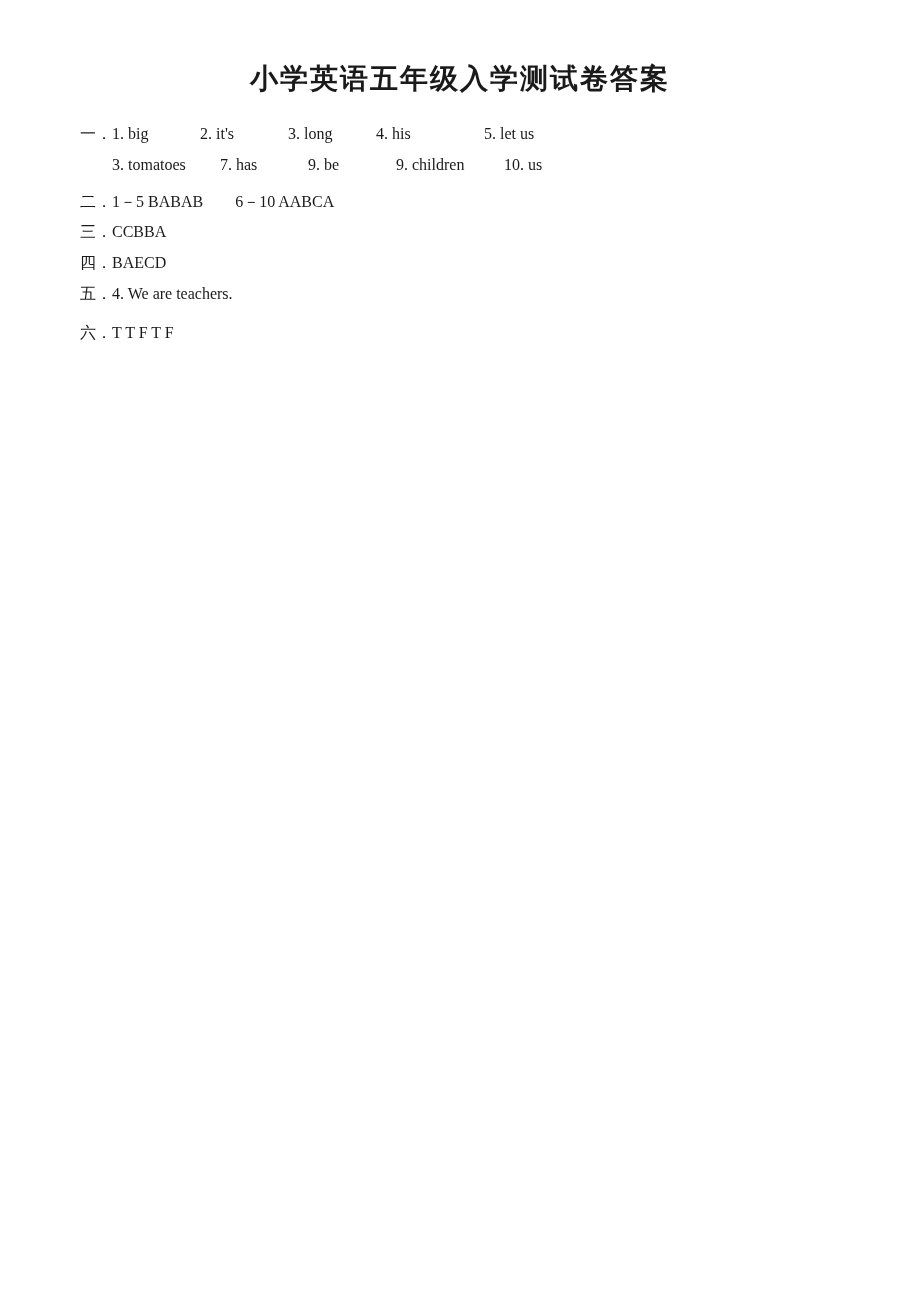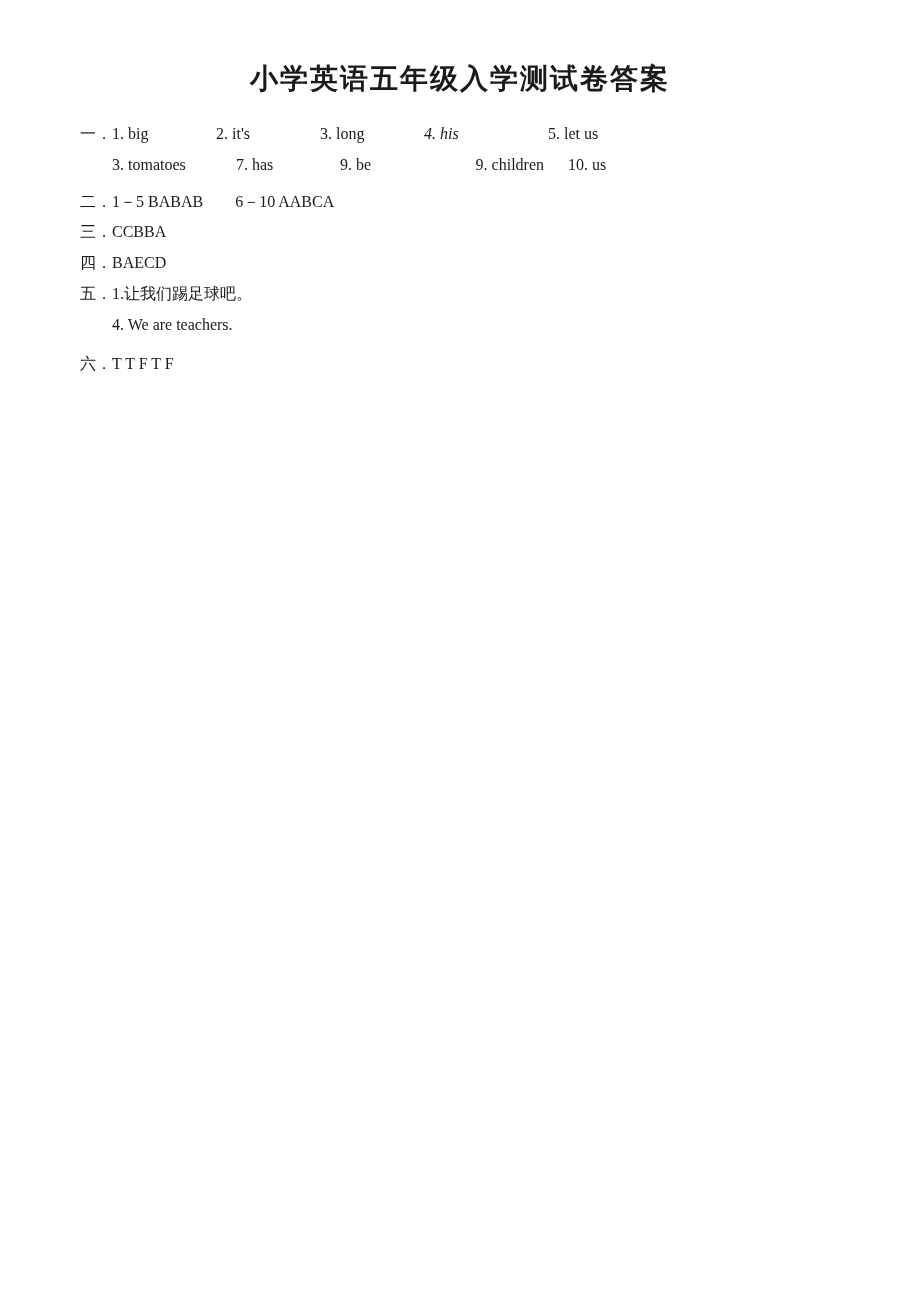--- a/index.html
+++ b/index.html
@@ -42,21 +42,21 @@
       font-size: 16px;
     }
 
     .section-content {
       flex: 1;
       font-size: 16px;
     }
 
     .answer-row {
       display: flex;
-      gap: 24px;
+      gap: 8px;
       flex-wrap: wrap;
       align-items: baseline;
     }
 
     .list-item {
       margin-bottom: 2px;
       font-size: 16px;
     }
   </style>
 </head>
@@ -66,34 +66,34 @@
 
 <div class="section">
   <div class="section-row">
     <span class="section-label">一．</span>
     <div class="section-content">
       <div class="answer-row">
 
       <span style="min-width: 80px; display: inline-block;">1. big</span>
           <span style="min-width: 80px; display: inline-block;">2. it's</span>
           <span style="min-width: 80px; display: inline-block;">3. long</span>
-          <span style="min-width: 100px; display: inline-block; font-style: italic;">4. his</span>
+          <span style="min-width: 100px; display: inline-block;">4. his</span>
           <span style="min-width: auto; display: inline-block;">5. let us</span>
         </div>
     </div>
   </div>
   <div class="section-row">
     <span class="section-label">&nbsp;</span>
     <div class="section-content">
       <div class="answer-row">
 
       <span style="min-width: 100px; display: inline-block;">3. tomatoes</span>
           <span style="min-width: 80px; display: inline-block;">7. has</span>
           <span style="min-width: 80px; display: inline-block;">9. be</span>
-          <span style="min-width: 100px; display: inline-block; text-align: right;">9. children</span>
+          <span style="min-width: 100px; display: inline-block;">9. children</span>
           <span style="min-width: auto; display: inline-block;">10. us</span>
         </div>
     </div>
   </div>
 </div>
 
 <div class="section section-row">
   <span class="section-label">二．</span>
   <div class="section-content">
     <span>1－5 BABAB</span>
@@ -110,21 +110,20 @@
 <div class="section section-row">
   <span class="section-label">四．</span>
   <div class="section-content">BAECD</div>
 </div>
 
 <div class="section">
   <div class="section-row">
     <span class="section-label">五．</span>
     <div class="section-content">
 
-    <div class="list-item">1.让我们踢足球吧。</div>
         <div class="list-item">4. We are teachers.</div>
       </div>
   </div>
 </div>
 
 <div class="section section-row">
   <span class="section-label">六．</span>
   <div class="section-content">T  T  F  T  F</div>
 </div>
 

